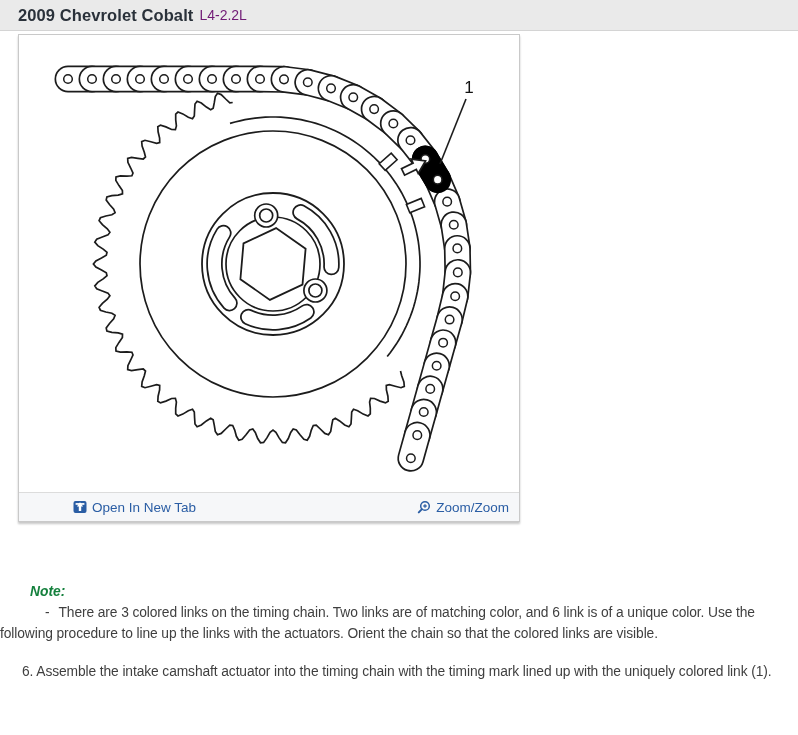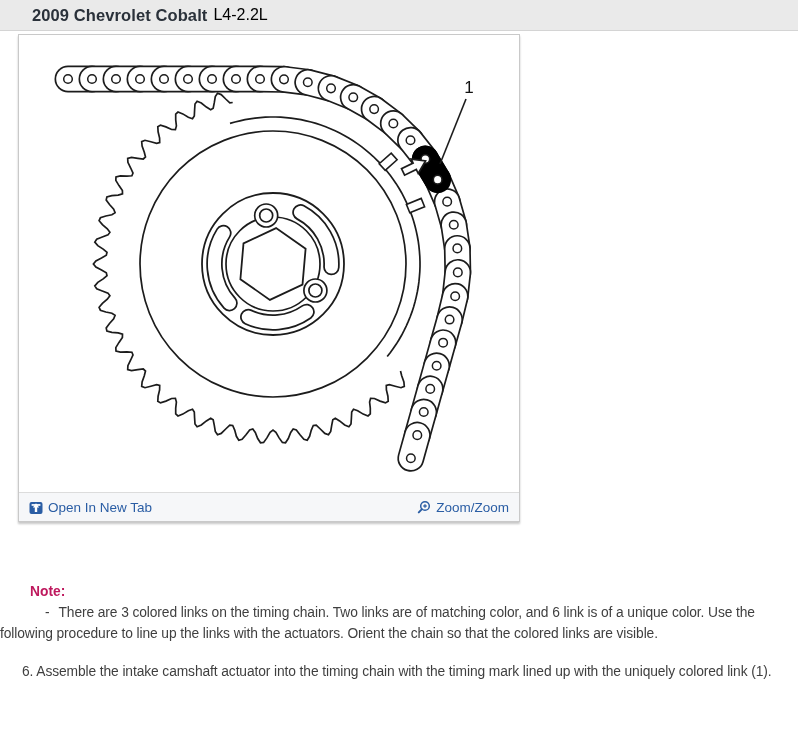--- a/index.html
+++ b/index.html
@@ -1,33 +1,33 @@
 <!DOCTYPE html>
 <html><head>
 <meta charset="utf-8">
 <style>
   html,body{margin:0;padding:0;background:#fff;width:798px;height:735px;overflow:hidden;
             font-family:"Liberation Sans",sans-serif;-webkit-font-smoothing:antialiased;}
   
   .hdr{height:30px;background:#eaeaea;border-bottom:1px solid #d4d4d4;display:flex;
-       align-items:center;padding-left:32px;}
+       align-items:center;padding-left:18px;}
   .hdr .title{font-size:16.5px;font-weight:bold;color:#2a313a;letter-spacing:.1px;}
-  .hdr .engine{font-size:16px;color:#000000;margin-left:6px;}
+  .hdr .engine{font-size:14px;color:#701a75;margin-left:6px;}
   
   .panel{width:502px;margin:3px 0 0 18px;border:1px solid #c9c9c9;background:#fff;
          box-shadow:0 2px 2px rgba(0,0,0,.22);box-sizing:border-box;}
   .draw{width:500px;height:457px;background:#fff;}
   .vbar{height:29px;background:#f6f7f9;border-top:1px solid #dcdcdc;display:flex;
         align-items:center;justify-content:space-between;padding:0 10px;box-sizing:border-box;}
-  .vlink{display:flex;align-items:flex-end;gap:5px;color:#2a5da4;font-size:13.5px;
-         cursor:pointer;text-decoration:none;}
+  .vlink{display:flex;align-items:flex-start;gap:5px;color:#2a5da4;font-size:13.5px;
+         cursor:pointer;text-decoration:none;margin-left:44px;}
   .blu-f{fill:#2a5da4;} .blu-s{stroke:#2a5da4;}
   
   .notes{margin-top:59px;}
-  .note-h{margin:0 0 0 30px;font-size:13.8px;font-weight:bold;color:#be185d;line-height:21px;}
+  .note-h{margin:0 0 0 30px;font-size:13.8px;font-weight:bold;color:#15803d;line-height:21px;font-style:italic;}
   p.bullet{margin:0;width:796px;font-size:13.8px;color:#3f3f3f;line-height:21px;
            text-indent:45px;letter-spacing:-.1px;}
   p.bullet .mk{margin-right:9px;}
   p.step{margin:17px 0 0 0;padding-left:22px;width:775px;font-size:13.8px;color:#3f3f3f;
          line-height:21px;letter-spacing:-.1px;}
 </style>
 </head>
 <body>
 
 <div class="hdr">

